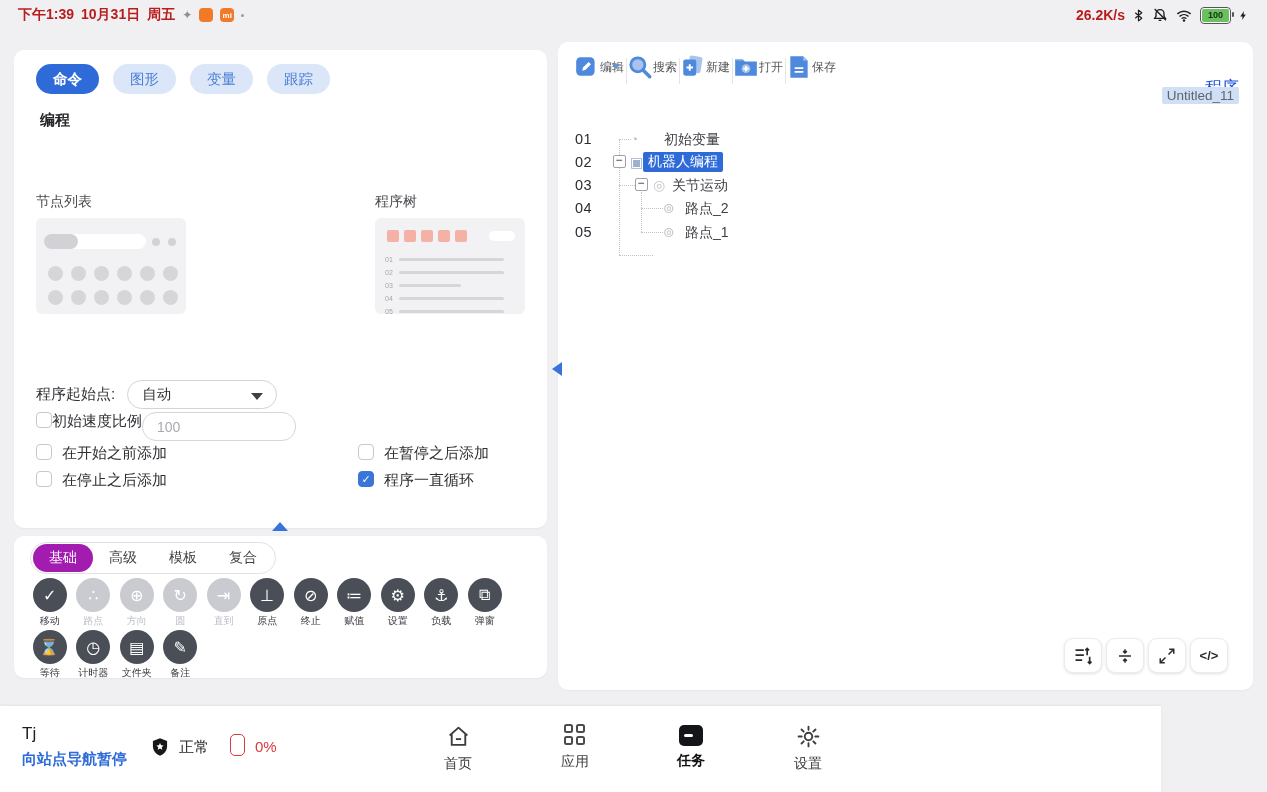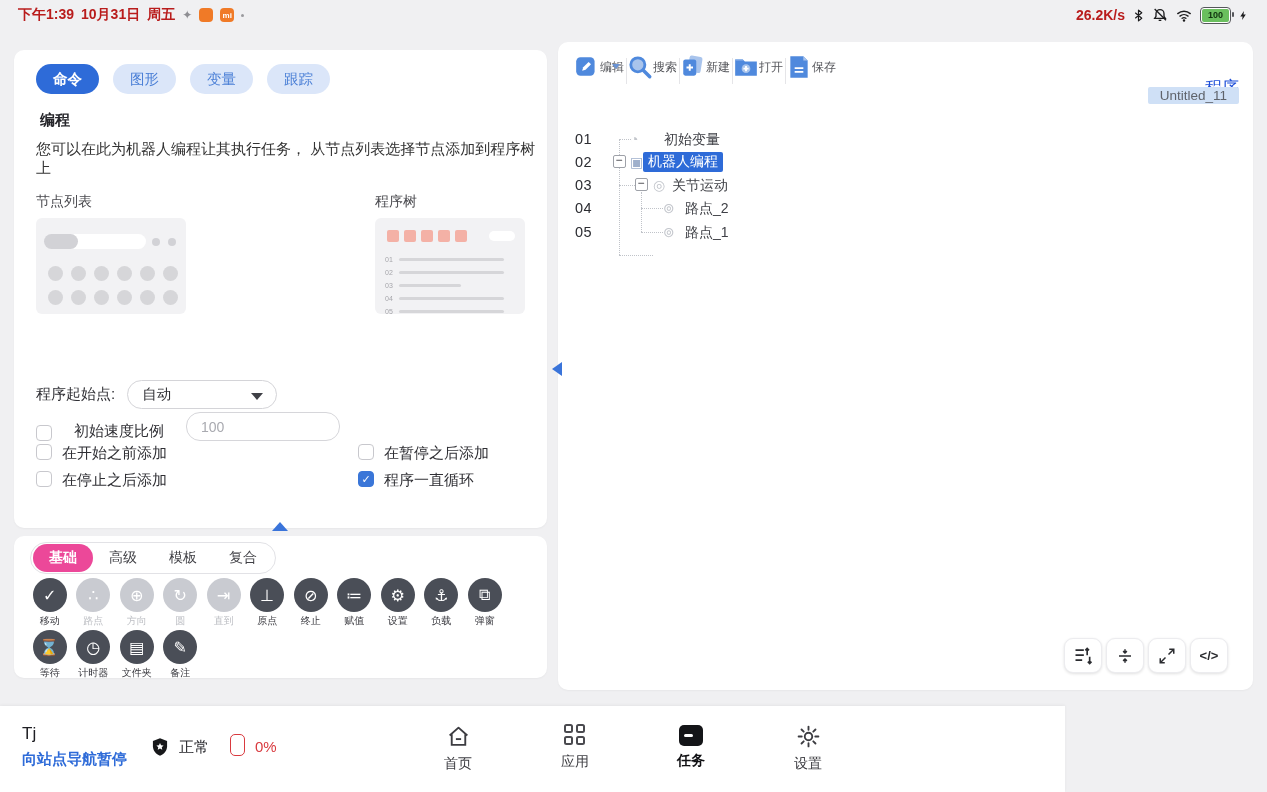--- a/index.html
+++ b/index.html
@@ -36,65 +36,65 @@
   .phn-grid span{width:15px;height:15px;border-radius:50%;background:#d6d6d9}
   
   .pht-sq{position:absolute;top:12px;width:12px;height:12px;border-radius:2px;background:#f4b1a6}
   .pht-pill{position:absolute;right:10px;top:13px;width:26px;height:10px;background:#fff;border-radius:5px}
   .pht-row{position:absolute;left:10px;height:10px;font-size:7px;color:#a6a6ab;display:flex;align-items:center;gap:6px}
   .pht-row i{display:block;height:3px;background:#d6d6d9;border-radius:2px}
   
   .sp-row{position:absolute;left:22px;top:330px;display:flex;align-items:center;gap:12px;font-size:15px;color:#2f2f34}
   .select{width:150px;height:29px;border:1px solid #d4d4d8;border-radius:15px;display:flex;align-items:center;padding:12px 14px;box-sizing:border-box;font-size:14.5px;color:#2f2f34;position:relative;cursor:pointer;background:#fff}
   .select::after{content:"";position:absolute;right:13px;top:12px;border-left:6px solid transparent;border-right:6px solid transparent;border-top:7px solid #3f4046}
-  .speed-row{position:absolute;left:22px;top:362px;display:flex;align-items:flex-end;gap:22px;font-size:15px}
+  .speed-row{position:absolute;left:22px;top:362px;display:flex;align-items:flex-start;gap:0;font-size:15px}
   .speed-input{width:138px;height:27px;border:1px solid #d6d6da;border-radius:14px;padding:0 0 0 14px;font-size:14px;color:#a9aab0;outline:none;background:#fff;font-family:inherit}
   .cb{width:16px;height:16px;border:1.5px solid #c8c8cd;border-radius:4px;background:#fff;box-sizing:border-box;flex:0 0 auto;cursor:pointer}
   .cb.checked{background:#3a76d8;border-color:#3a76d8;position:relative}
   .cb.checked::after{content:"✓";color:#fff;font-size:11px;position:absolute;left:2.5px;top:0.5px}
   .opt-grid{position:absolute;left:22px;top:394px;display:grid;grid-template-columns:322px auto;row-gap:11px}
   .opt{display:flex;gap:10px;font-size:15px;color:#2f2f34;height:16px}
   .handle-up{position:absolute;left:272px;top:522px;width:0;height:0;border-left:8px solid transparent;border-right:8px solid transparent;border-bottom:9px solid #3a74da;cursor:pointer}
   
   #panel-palette{left:14px;top:536px;width:533px;height:142px}
   .seg-tabs{position:absolute;left:16px;top:6px;display:inline-flex;align-items:center;border:1px solid #e2e2e6;border-radius:17px;height:32px;padding:0 2px;box-sizing:border-box}
   .seg{padding:0 16px;height:28px;display:flex;align-items:center;font-size:14px;color:#3f3f44;cursor:pointer;border-radius:15px}
-  .seg.active{background:#ec4899;color:#fff;font-weight:700}
+  .seg.active{background:#a21caf;color:#fff;font-weight:400}
   .pal-row1{position:absolute;left:14px;top:42px;display:flex}
   .pal-row2{position:absolute;left:14px;top:94px;display:flex}
   .pal-item{width:43.5px;display:flex;flex-direction:column;align-items:center;gap:2px;cursor:pointer}
   .pal-circle{width:34px;height:34px;border-radius:50%;background:#4a4e57;color:#fff;display:flex;align-items:center;justify-content:center;font-size:16px}
   .pal-label{font-size:10px;color:#3a3a40}
   .pal-item.disabled .pal-circle{background:#c9cbd1}
   .pal-item.disabled .pal-label{color:#bcbec3}
   
   #panel-right{left:558px;top:42px;width:695px;height:648px}
   .toolbar{position:absolute;left:16px;top:12px;display:flex;align-items:flex-start}
   .tool{width:52px;display:flex;flex-direction:row;align-items:center;cursor:pointer}
   .tool-label{font-size:12px;color:#56575c}
   .tsep{width:1px;height:26px;background:#e5e5e8;margin-top:4px}
   .edit-caret{position:absolute;right:6px;top:10px;border-left:4px solid transparent;border-right:4px solid transparent;border-top:5px solid #6a93d4}
   .prog-label{position:absolute;right:14px;top:34px;font-size:17px;color:#1d4ed8}
-  .prog-name{position:absolute;right:14px;top:45px;font-size:13.5px;color:#5f636b;background:#cfe0f6;padding:1px 12px;border-radius:2px;cursor:pointer}
+  .prog-name{position:absolute;right:14px;top:45px;font-size:13.5px;color:#5f636b;background:#cfe0f6;padding:1px 5px;border-radius:2px;cursor:pointer}
   .tree{position:absolute;left:17px;top:86px;width:430px;height:142px}
   .trow{position:absolute;left:0;height:23px;width:100%;display:block}
   .tnum{position:absolute;left:0;top:3px;font-size:14.5px;color:#2b2c31;letter-spacing:.5px}
   .tglyph{position:absolute;top:4px;font-size:14px;color:#c3c6cc;line-height:15px}
   .tglyph.robot{color:#9fb0cc}
   .tlabel{position:absolute;top:3px;font-size:14px;color:#3f4046;white-space:nowrap;cursor:pointer}
   .tlabel.selected{background:#2e6bd8;color:#fff;padding:1px 5px;border-radius:2px;top:1px}
   .minus-box{position:absolute;width:13px;height:13px;background:#fff;border:1px solid #9ea1a8;border-radius:2px;box-sizing:border-box;cursor:pointer;z-index:2}
   .minus-box::before{content:"−";position:absolute;left:1.5px;top:-3.5px;font-size:12px;color:#3f4046}
   .dotv{position:absolute;border-left:1px dotted #c0c3c9;width:0}
   .doth{position:absolute;border-top:1px dotted #c0c3c9;height:0}
   .view-btns{position:absolute;right:25px;bottom:17px;display:flex;gap:4px}
   .vbtn{width:36px;height:33px;background:#fff;border:1px solid #ececef;border-radius:9px;box-shadow:0 1px 3px rgba(0,0,0,.12);display:flex;align-items:center;justify-content:center;cursor:pointer;font-size:13px;font-weight:700;color:#2b2c30}
   .handle-left{position:absolute;left:552px;top:362px;width:0;height:0;border-top:7px solid transparent;border-bottom:7px solid transparent;border-right:10px solid #3a74da;cursor:pointer}
   
-  .bottombar{position:absolute;left:0;bottom:0;width:1065px;height:86px;background:#fff;box-shadow:0 -1px 3px rgba(0,0,0,.05)}
+  .bottombar{position:absolute;left:0;bottom:0;width:1161px;height:86px;background:#fff;box-shadow:0 -1px 3px rgba(0,0,0,.05)}
   .robot-name{position:absolute;left:22px;top:18px;font-size:17px;color:#1f1f24}
   .robot-status{position:absolute;left:22px;top:44px;font-size:15px;font-weight:700;color:#2e6bd8;cursor:pointer}
   .safety{position:absolute;left:150px;top:30px;display:flex;align-items:center;gap:9px;font-size:15px;color:#1f1f24}
   .rbatt{position:absolute;left:230px;top:28px;width:15px;height:22px;border:1.8px solid #d93a3f;border-radius:5px;box-sizing:border-box}
   .rbatt-label{position:absolute;left:255px;top:32px;font-size:15px;color:#d93a3f}
   .nav-item{position:absolute;top:18px;width:80px;display:flex;flex-direction:column;align-items:center;gap:6px;cursor:pointer}
   .nav-label{font-size:14px;color:#3c3c41}
   .nav-item.active .nav-label{font-weight:700;color:#101013}
   .grid4{width:23px;height:23px;display:grid;grid-template-columns:9px 9px;grid-template-rows:9px 9px;gap:3px}
   .grid4 span{border:2px solid #4a4a4f;border-radius:2.5px;box-sizing:border-box}
@@ -138,21 +138,20 @@
 </div>
 
 <div id="panel-left" class="card">
   <div class="pill-tabs">
     <div class="ptab active">命令</div>
     <div class="ptab">图形</div>
     <div class="ptab">变量</div>
     <div class="ptab">跟踪</div>
   </div>
   <div class="lp-heading">编程</div>
-  <div class="lp-desc">您可以在此为机器人编程让其执行任务， 从节点列表选择节点添加到程序树上</div>
 
   <div class="sec-label" style="left:22px">节点列表</div>
   <div class="sec-label" style="left:361px">程序树</div>
 
   <div class="ph-card" style="left:22px">
     <span class="phn-top"></span>
     <span class="phn-pill"></span>
     <span class="phn-dot" style="right:26px"></span>
     <span class="phn-dot" style="right:10px"></span>
     <div class="phn-grid">

